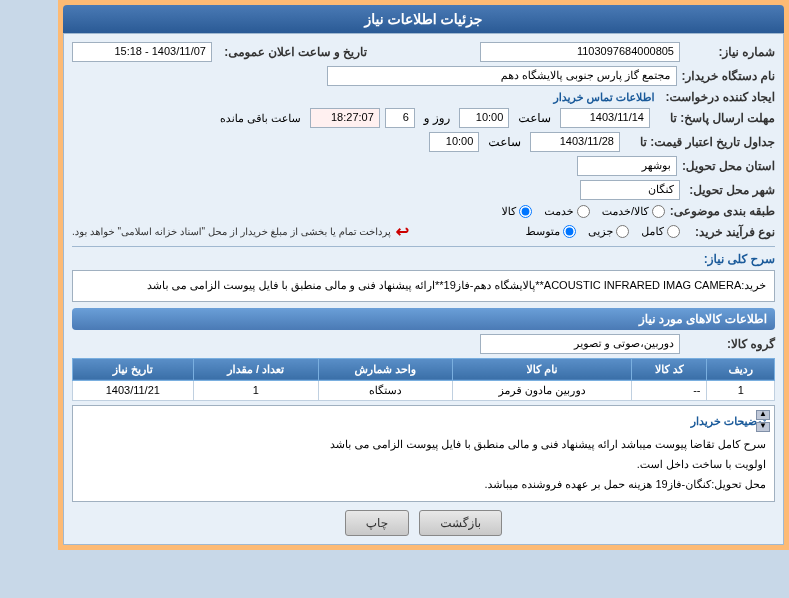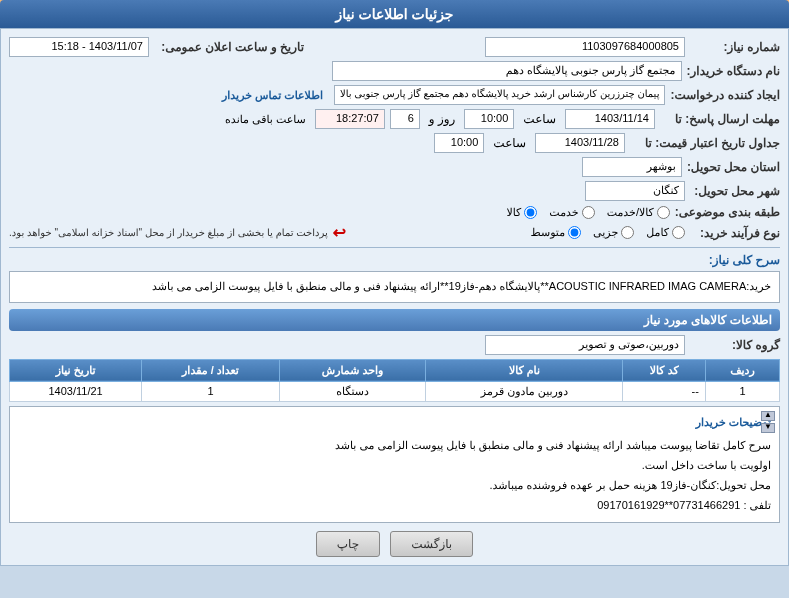--- a/index.html
+++ b/index.html
@@ -5,22 +5,23 @@
     * { box-sizing: border-box; margin: 0; padding: 0; }
     body {
       font-family: Tahoma, Arial, sans-serif;
       font-size: 12px;
       background: #c8d8e8;
       direction: rtl;
       width: 789px;
       min-height: 598px;
     }
     .page-container {
-      width: 789px;
+      width: 731px;
       background: #fdba74;
+      padding: 5px;
     }
     .header-bar {
       background: linear-gradient(to bottom, #4a7ab5, #2a5a95);
       color: white;
       text-align: center;
       padding: 6px 10px;
       font-size: 14px;
       font-weight: bold;
       border-radius: 4px 4px 0 0;
     }
@@ -200,21 +201,20 @@
       <span class="bordered-input" style="min-width:140px;">1403/11/07 - 15:18</span>
     </div>
 
     <div class="info-row">
       <span class="info-label">نام دستگاه خریدار:</span>
       <span class="bordered-input" style="min-width:350px;">مجتمع گاز پارس جنوبی  پالایشگاه دهم</span>
     </div>
 
     <div class="info-row">
       <span class="info-label">ایجاد کننده درخواست:</span>
-      <span class="bordered-input" style="min-width:280px; font-size:10px;">پیمان چترزرین کارشناس ارشد خرید پالایشگاه دهم مجتمع گاز پارس جنوبی  بالا</span>
       <span style="margin-right:6px;" class="blue-label">اطلاعات تماس خریدار</span>
     </div>
 
     <div class="info-row">
       <span class="info-label" style="min-width:120px;">مهلت ارسال پاسخ: تا</span>
       <span class="bordered-input" style="min-width:90px;">1403/11/14</span>
       <span style="padding: 0 4px;">ساعت</span>
       <span class="bordered-input" style="min-width:50px;">10:00</span>
       <span style="padding: 0 4px;">روز و</span>
       <span class="bordered-input" style="min-width:30px;">6</span>
@@ -323,21 +323,20 @@
       <div class="notes-box">
         <div class="scroll-arrows">
           <div class="scroll-arrow">▲</div>
           <div class="scroll-arrow">▼</div>
         </div>
         <span class="notes-label" style="position:static; display:block; font-weight:bold; color:#1a5a9a; margin-bottom:4px;">توضیحات خریدار</span>
         <div class="notes-content" id="notes-content">
         <div>سرح کامل تقاضا پیوست میباشد ارائه پیشنهاد فنی و مالی منطبق با فایل پیوست الزامی می باشد</div>
             <div>اولویت با ساخت داخل است.</div>
             <div>محل تحویل:کنگان-فاز19 هزینه حمل بر عهده فروشنده میباشد.</div>
-            <div>تلفی : 07731466291**09170161929</div>
           </div>
       </div>
     </div>
 
     <div class="buttons-row">
       <button class="btn btn-return">بازگشت</button>
       <button class="btn btn-print">چاپ</button>
     </div>
 
   </div>

